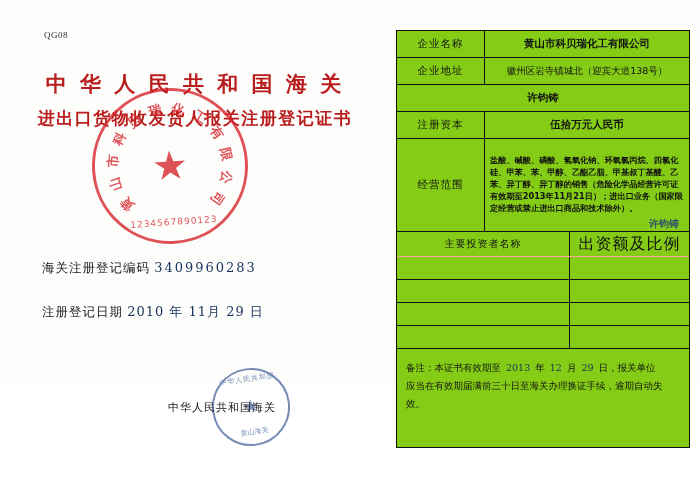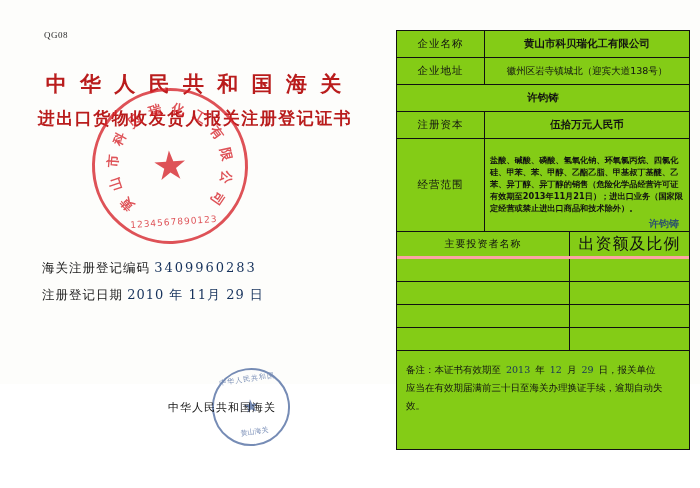--- a/index.html
+++ b/index.html
@@ -118,21 +118,21 @@
   }
   .reg-no .hand {
     font-family: "DejaVu Serif", serif;
     color: #16325c;
     font-size: 13px;
     letter-spacing: 2px;
   }
   .reg-date {
     position: absolute;
     left: 42px;
-    top: 286px;
+    top: 303px;
     font-size: 12.5px;
     color: #1b1b1b;
     font-family: "Liberation Serif", serif;
     letter-spacing: 1px;
   }
   .reg-date .hand {
     font-family: "DejaVu Serif", serif;
     color: #16325c;
     font-size: 13px;
     letter-spacing: 1px;
@@ -257,21 +257,21 @@
     bottom: 0px;
     color: #1e3f7a;
     font-size: 10px;
     opacity: 0.85;
     font-family: "DejaVu Serif", serif;
   }
 
   
   .inv-head {
     display: flex;
-    border-bottom: 3px solid #fca5a5;
+    border-bottom: 1px solid #fca5a5;
     min-height: 24px;
   }
   .inv-head .c1 {
     flex: 1.45;
     border-right: 1px solid #111;
     display: flex;
     align-items: center;
     justify-content: center;
     font-size: 10px;
     letter-spacing: 1px;

